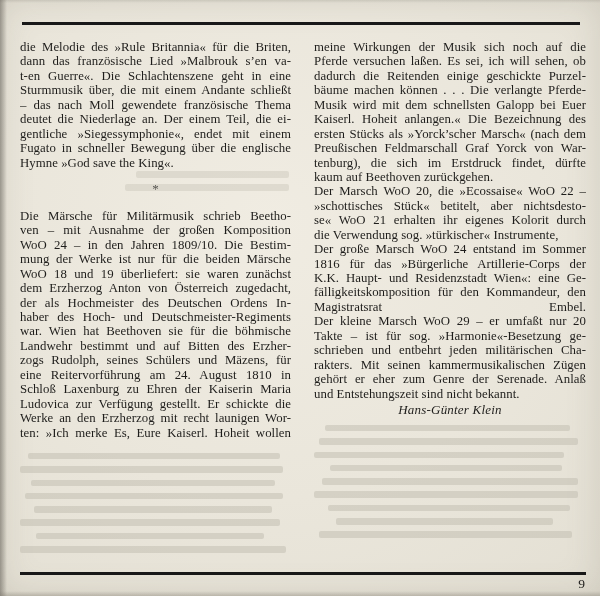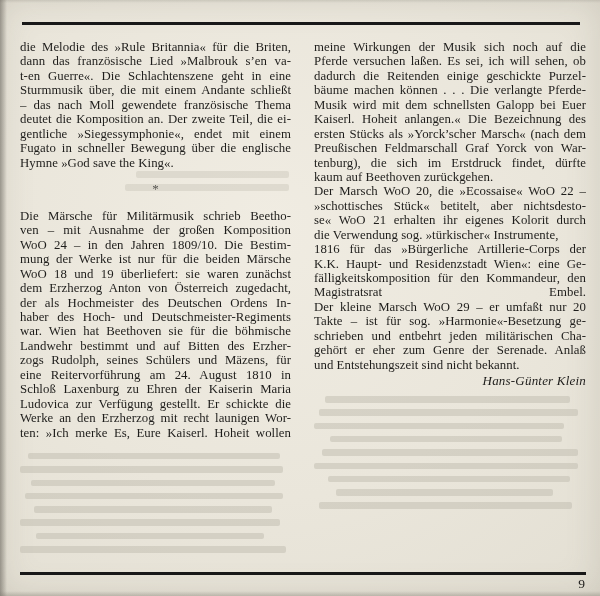--- a/index.html
+++ b/index.html
@@ -38,21 +38,21 @@
     text-align: center;
     font-size: 13px;
     color: #222;
   }
   .signature {
     margin-top: 1px;
     height: 15px;
     line-height: 15px;
     font-size: 13px;
     font-style: italic;
-    text-align: right;
+    text-align: center;
     letter-spacing: 0.2px;
   }
   .page-number {
     position: absolute;
     top: 576px;
     right: 15px;
     font-size: 13.5px;
     line-height: 16px;
   }
   
@@ -95,21 +95,21 @@
 
   <div class="rule rule-top"></div>
 
   <div class="col col-left">
     <div class="para endleft">
         <div class="tline">die Melodie des »Rule Britannia« für die Briten,</div>
         <div class="tline">dann das französische Lied »Malbrouk s’en va-</div>
         <div class="tline">t-en Guerre«. Die Schlachtenszene geht in eine</div>
         <div class="tline">Sturmmusik über, die mit einem Andante schließt</div>
         <div class="tline">– das nach Moll gewendete französische Thema</div>
-        <div class="tline">deutet die Komposition an. Der zweite Teil, die ei-</div>
+        <div class="tline">deutet die Niederlage an. Der einem Teil, die ei-</div>
         <div class="tline">gentliche »Siegessymphonie«, endet mit einem</div>
         <div class="tline">Fugato in schneller Bewegung über die englische</div>
         <div class="tline">Hymne »God save the King«.</div>
       </div>
 
     <div class="divider">*</div>
 
     <div class="gap-ghost">
       <div class="ghost-line" style="width:88%; margin-left:12%;"></div>
       <div class="ghost-line" style="width:94%; margin-left:6%;"></div>
@@ -159,27 +159,29 @@
         <div class="tline">tenburg), die sich im Erstdruck findet, dürfte</div>
         <div class="tline">kaum auf Beethoven zurückgehen.</div>
       </div>
     <div class="para endleft">
         <div class="tline">Der Marsch WoO 20, die »Ecossaise« WoO 22 –</div>
         <div class="tline">»schottisches Stück« betitelt, aber nichtsdesto-</div>
         <div class="tline">se« WoO 21 erhalten ihr eigenes Kolorit durch</div>
         <div class="tline">die Verwendung sog. »türkischer« Instrumente,</div>
       </div>
     <div class="para endleft">
+        <div class="tline">Der große Marsch WoO 24 entstand im Sommer</div>
         <div class="tline">1816 für das »Bürgerliche Artillerie-Corps der</div>
         <div class="tline">K.K. Haupt- und Residenzstadt Wien«: eine Ge-</div>
         <div class="tline">fälligkeitskomposition für den Kommandeur, den</div>
         <div class="tline">Magistratsrat Embel.</div>
         <div class="tline">Der kleine Marsch WoO 29 – er umfaßt nur 20</div>
         <div class="tline">Takte – ist für sog. »Harmonie«-Besetzung ge-</div>
         <div class="tline">schrieben und entbehrt jeden militärischen Cha-</div>
+        <div class="tline">rakters. Mit seinen kammermusikalischen Zügen</div>
         <div class="tline">gehört er eher zum Genre der Serenade. Anlaß</div>
         <div class="tline">und Entstehungszeit sind nicht bekannt.</div>
       </div>
 
     <div class="signature">Hans-Günter Klein</div>
 
     <div class="ghost-block" style="margin-top:8px;">
       <div class="ghost-line" style="width:90%; margin-left:4%;"></div>
       <div class="ghost-line" style="width:95%; margin-left:2%;"></div>
       <div class="ghost-line" style="width:92%;"></div>

